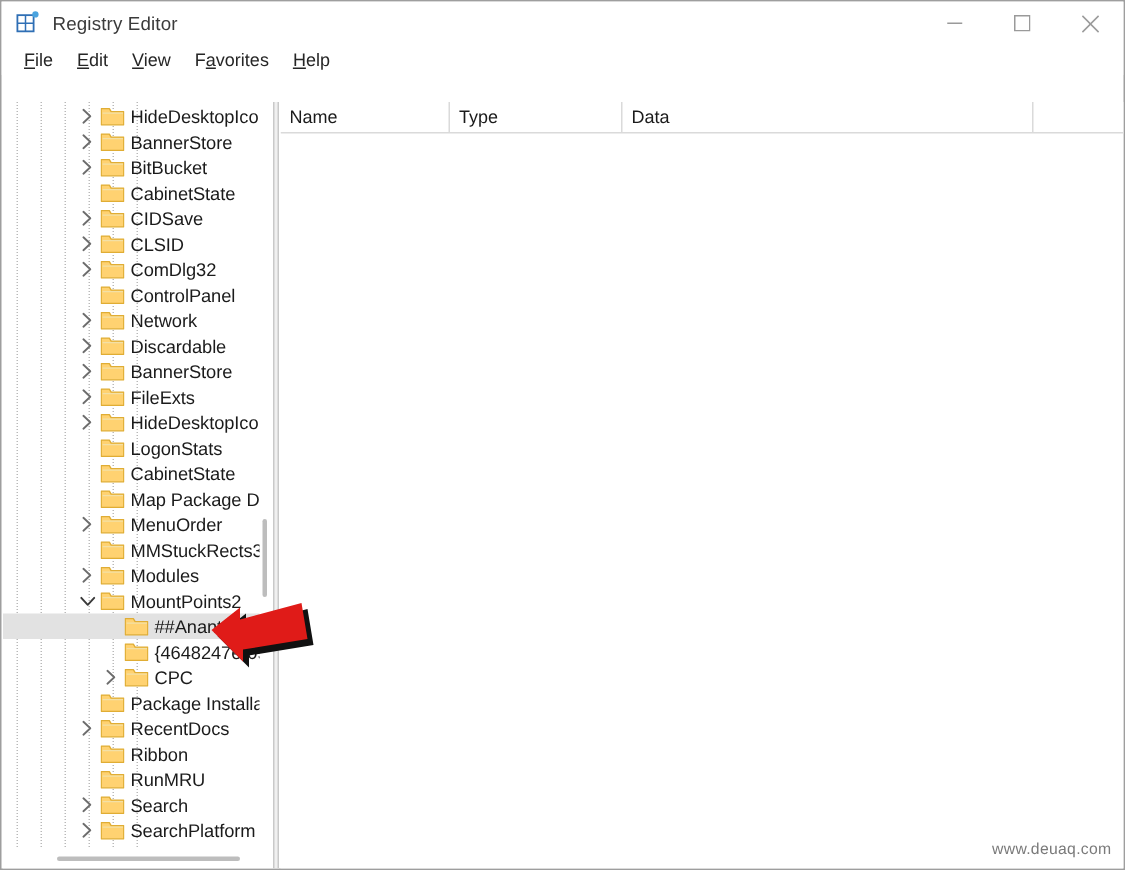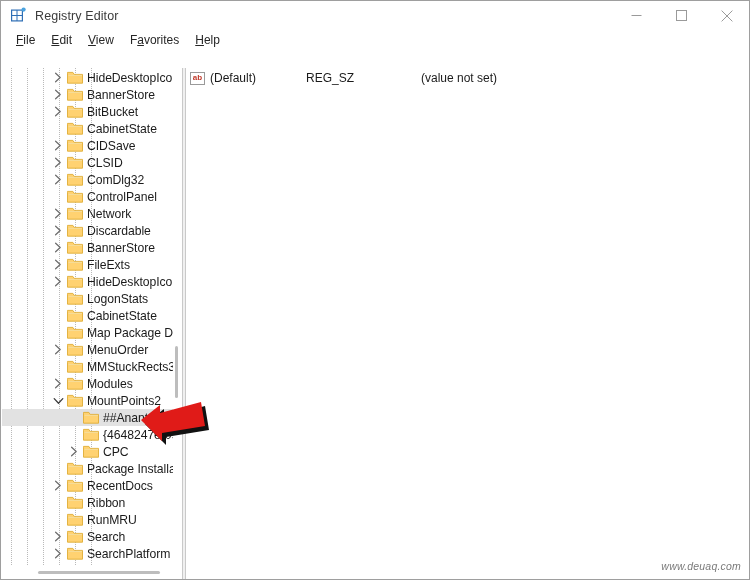--- a/index.html
+++ b/index.html
@@ -295,21 +295,20 @@
 
   
   .watermark {
     position: absolute;
     right: 8px;
     bottom: 7px;
     font-size: 10.5px;
     color: #7a7a7a;
     letter-spacing: 0.2px;
     font-family: "Liberation Sans", sans-serif;
-    font-style: italic;
   }
 </style>
 </head>
 <body>
 
 <div id="app">
 
   <div class="titlebar">
     <div class="title-icon">
       <svg width="17" height="17" viewBox="0 0 17 17">
@@ -760,28 +759,29 @@
       <div class="thumb"></div>
     </div>
     <div class="hscroll-left">
       <div class="thumb"></div>
     </div>
   </div>
 
   <div class="splitter"></div>
 
   <div class="pane-right">
-    <div id="value-rows">
-        <div class="val-row">
-          <div class="val-cell" style="left: 3px;">
-            <div class="ab-icon">ab</div>
-            <span style="margin-left: 5px;">(Default)</span>
-          </div>
-          <div class="val-cell" style="left: 119px;">REG_SZ</div>
-          <div class="val-cell" style="left: 234px;">(value not set)</div>
+    <div class="col-headers" id="col-headers">
+        <div class="col-h" style="left: 0px; width: 113px;">
+          <span>Name</span>
+        </div>
+        <div class="col-h" style="left: 113px; width: 115px;">
+          <span>Type</span>
+        </div>
+        <div class="col-h" style="left: 228px; width: 274px;">
+          <span>Data</span>
         </div>
       </div>
   </div>
 
   <div class="arrow-anno">
     <svg width="80" height="56" viewBox="0 0 80 56">
 
       <path d="M10 27 L29 12 L29 20 L70 9 L74 33 L31 40 L31 48 Z" fill="#111111" transform="translate(4,4)"></path>
 
       <path d="M10 27 L29 12 L29 20 L70 9 L74 33 L31 40 L31 48 Z" fill="#e01b18"></path>

